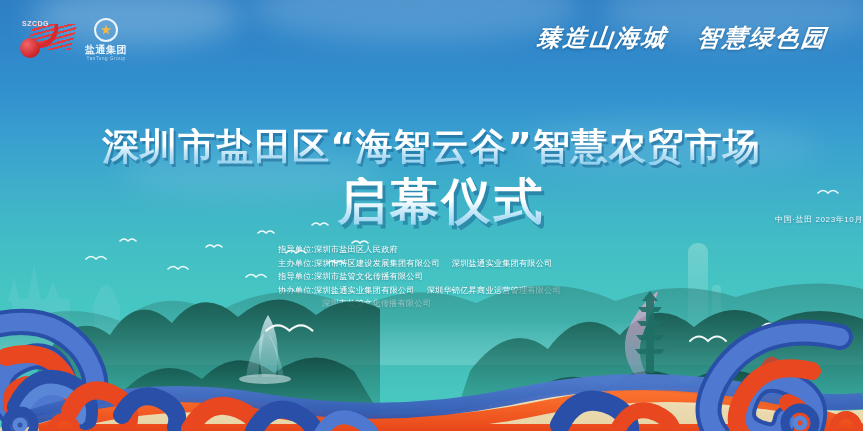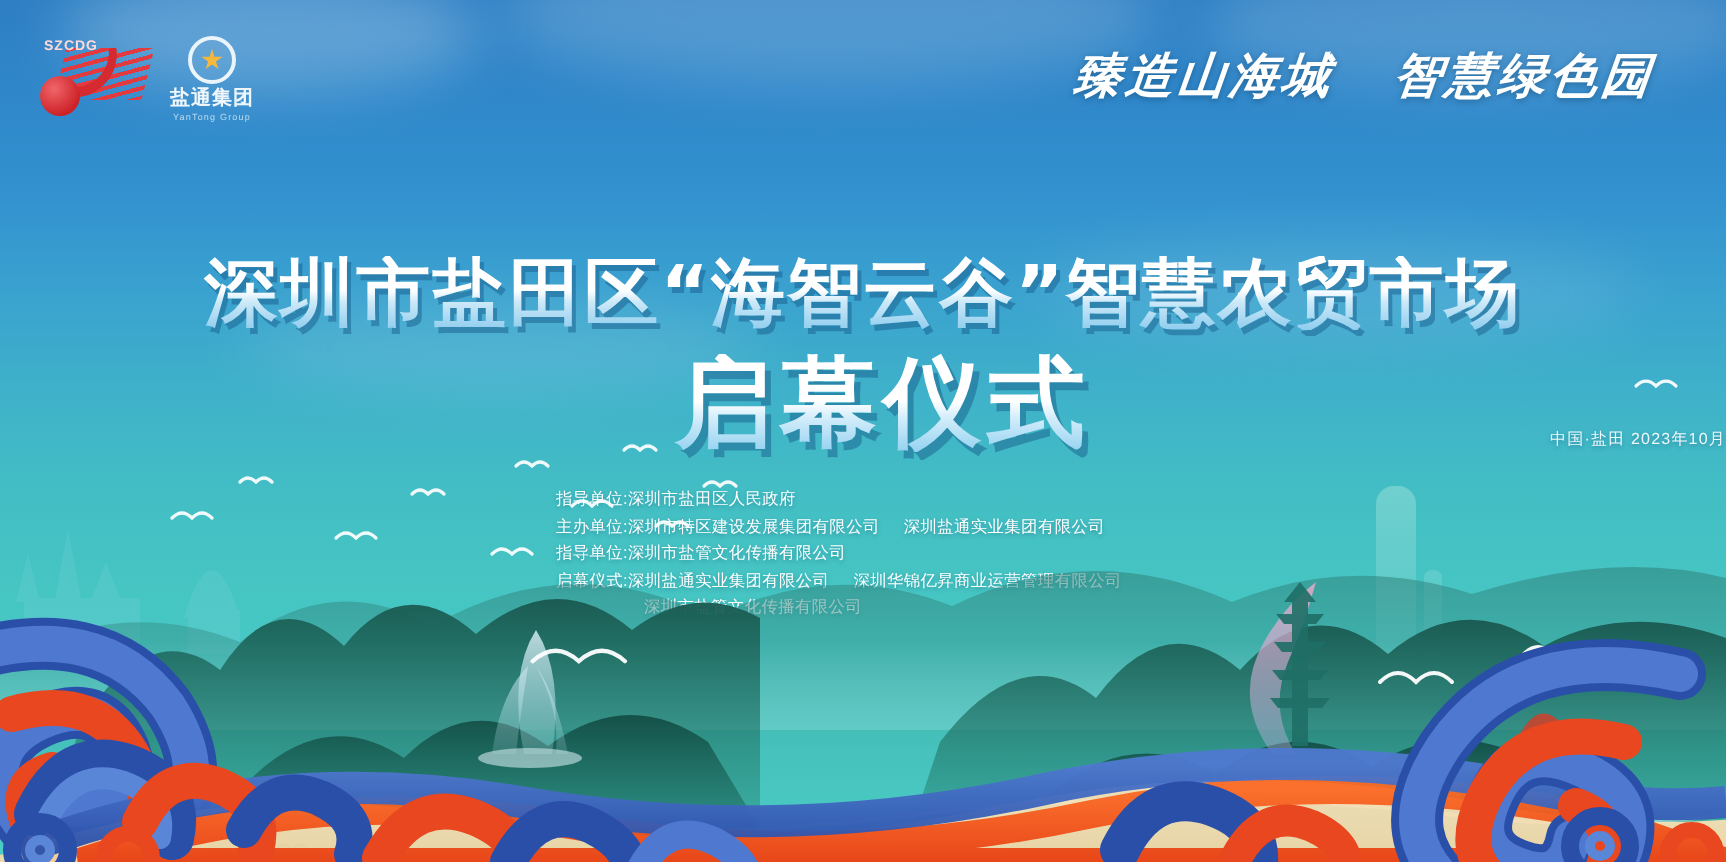--- a/index.html
+++ b/index.html
@@ -186,21 +186,21 @@
     <div class="title1">深圳市盐田区“海智云谷”智慧农贸市场</div>
     <div class="title2">启幕仪式</div>
   </div>
 
   <div class="dateline">中国·盐田  2023年10月</div>
 
   <div class="orglist" id="orglist">
       <span class="ln"><span>指导单位:</span><span>深圳市盐田区人民政府</span></span>
       <span class="ln"><span>主办单位:</span><span>深圳市特区建设发展集团有限公司</span><span class="sp"></span><span>深圳盐通实业集团有限公司</span></span>
       <span class="ln"><span>指导单位:</span><span>深圳市盐管文化传播有限公司</span></span>
-      <span class="ln"><span>启幕仪式:</span><span>深圳盐通实业集团有限公司</span><span class="sp"></span><span>深圳华锦亿昇商业运营管理有限公司</span></span>
+      <span class="ln"><span>协办单位:</span><span>深圳盐通实业集团有限公司</span><span class="sp"></span><span>深圳华锦亿昇商业运营管理有限公司</span></span>
       <span class="ln indent"><span>深圳市盐管文化传播有限公司</span></span>
     </div>
 
   <div class="scene">
     <svg viewBox="0 0 863 250" preserveAspectRatio="none" xmlns="http://www.w3.org/2000/svg">
       <defs>
         <linearGradient id="mtFar" x1="0" y1="0" x2="0" y2="1">
           <stop offset="0" stop-color="#2f7f78" stop-opacity=".55"></stop>
           <stop offset="1" stop-color="#48c3bd" stop-opacity=".15"></stop>
         </linearGradient>

